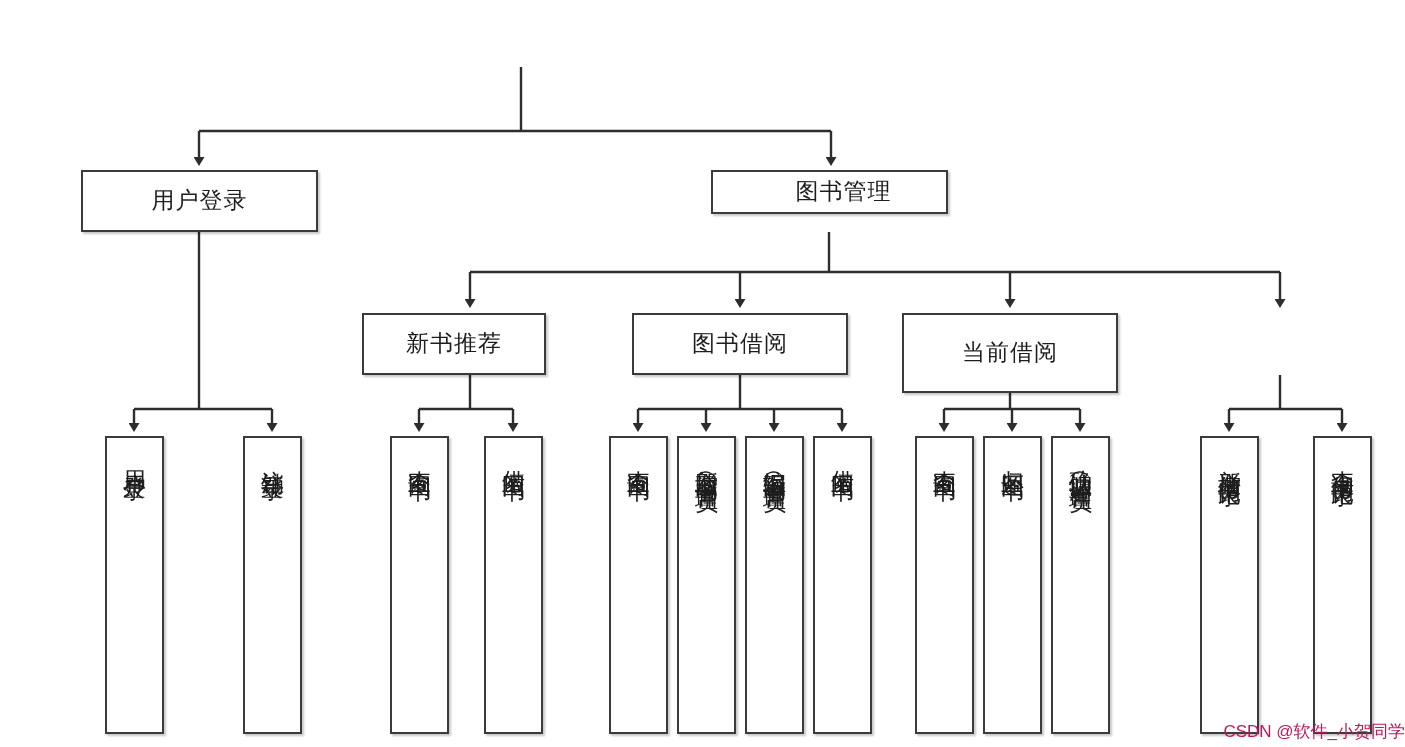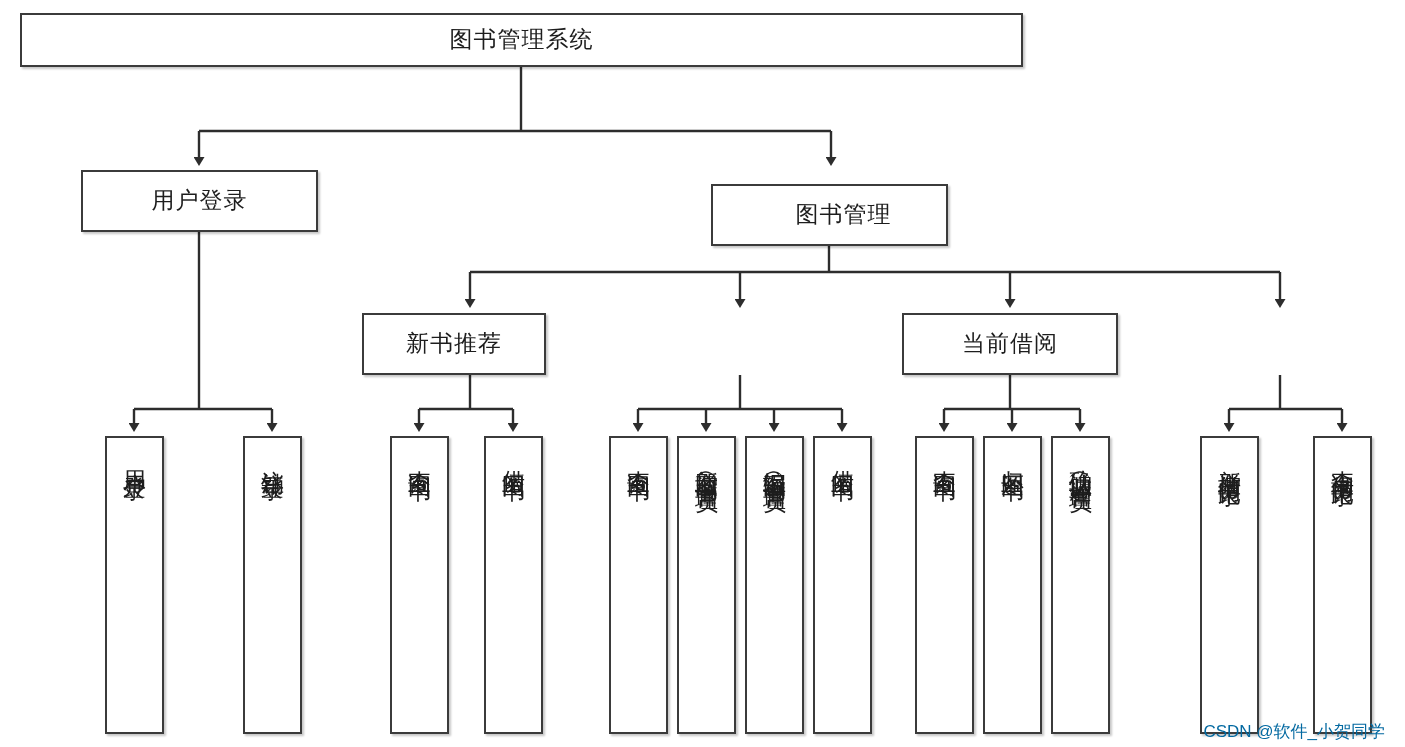--- a/index.html
+++ b/index.html
@@ -44,24 +44,24 @@
     text-orientation:upright;
     -webkit-text-orientation:upright;
     font-size:23px;
     line-height:1.18;
     letter-spacing:3px;
     white-space:nowrap;
   }
 
   #watermark{
     position:absolute;
-    right:20px;
+    right:0;
     bottom:4px;
     font-size:17px;
-    color:#0369a1;
+    color:#be185d;
     white-space:nowrap;
     pointer-events:none;
   }
 </style>
 </head>
 <body>
 
 <div id="canvas">
 
   <svg id="edges" viewBox="0 0 1405 747" xmlns="http://www.w3.org/2000/svg">
@@ -107,35 +107,35 @@
       <path d="M1012,409 L1012,424" marker-end="url(#arrow)"></path>
       <path d="M1080,409 L1080,424" marker-end="url(#arrow)"></path>
 
       <path d="M1280,375 L1280,409"></path>
       <path d="M1229,409 L1342,409"></path>
       <path d="M1229,409 L1229,424" marker-end="url(#arrow)"></path>
       <path d="M1342,409 L1342,424" marker-end="url(#arrow)"></path>
     </g>
   </svg>
 
-  <div class="node root h" style="left: 20px; top: 13px; width: 1003px; height: 54px;">
-    <span class="lbl">图书管理系统</span>
-  </div>
 
   <div class="node h" style="left: 81px; top: 170px; width: 237px; height: 62px;">
     <span class="lbl">用户登录</span>
   </div>
-  <div class="node h" style="left: 711px; top: 184px; width: 237px; height: 62px; padding-left: 28px;">
+  <div class="node h" style="left: 711px; top: 170px; width: 237px; height: 44px; padding-left: 28px;">
     <span class="lbl">图书管理</span>
   </div>
 
   <div class="node h" style="left: 362px; top: 313px; width: 184px; height: 62px;">
     <span class="lbl">新书推荐</span>
   </div>
-  <div class="node h" style="left: 902px; top: 313px; width: 216px; height: 62px; justify-content: center;">
+  <div class="node h" style="left: 632px; top: 313px; width: 216px; height: 62px;">
+    <span class="lbl">图书借阅</span>
+  </div>
+  <div class="node h" style="left: 902px; top: 313px; width: 216px; height: 80px; justify-content: center;">
     <span class="lbl">当前借阅</span>
   </div>
 
   <div class="node v" style="left: 105px; top: 436px; width: 59px; height: 298px;">
     <span class="lbl">用户登录</span>
   </div>
   <div class="node v" style="left: 243px; top: 436px; width: 59px; height: 298px;">
     <span class="lbl">注销登录</span>
   </div>
   <div class="node v" style="left: 390px; top: 436px; width: 59px; height: 298px;">

